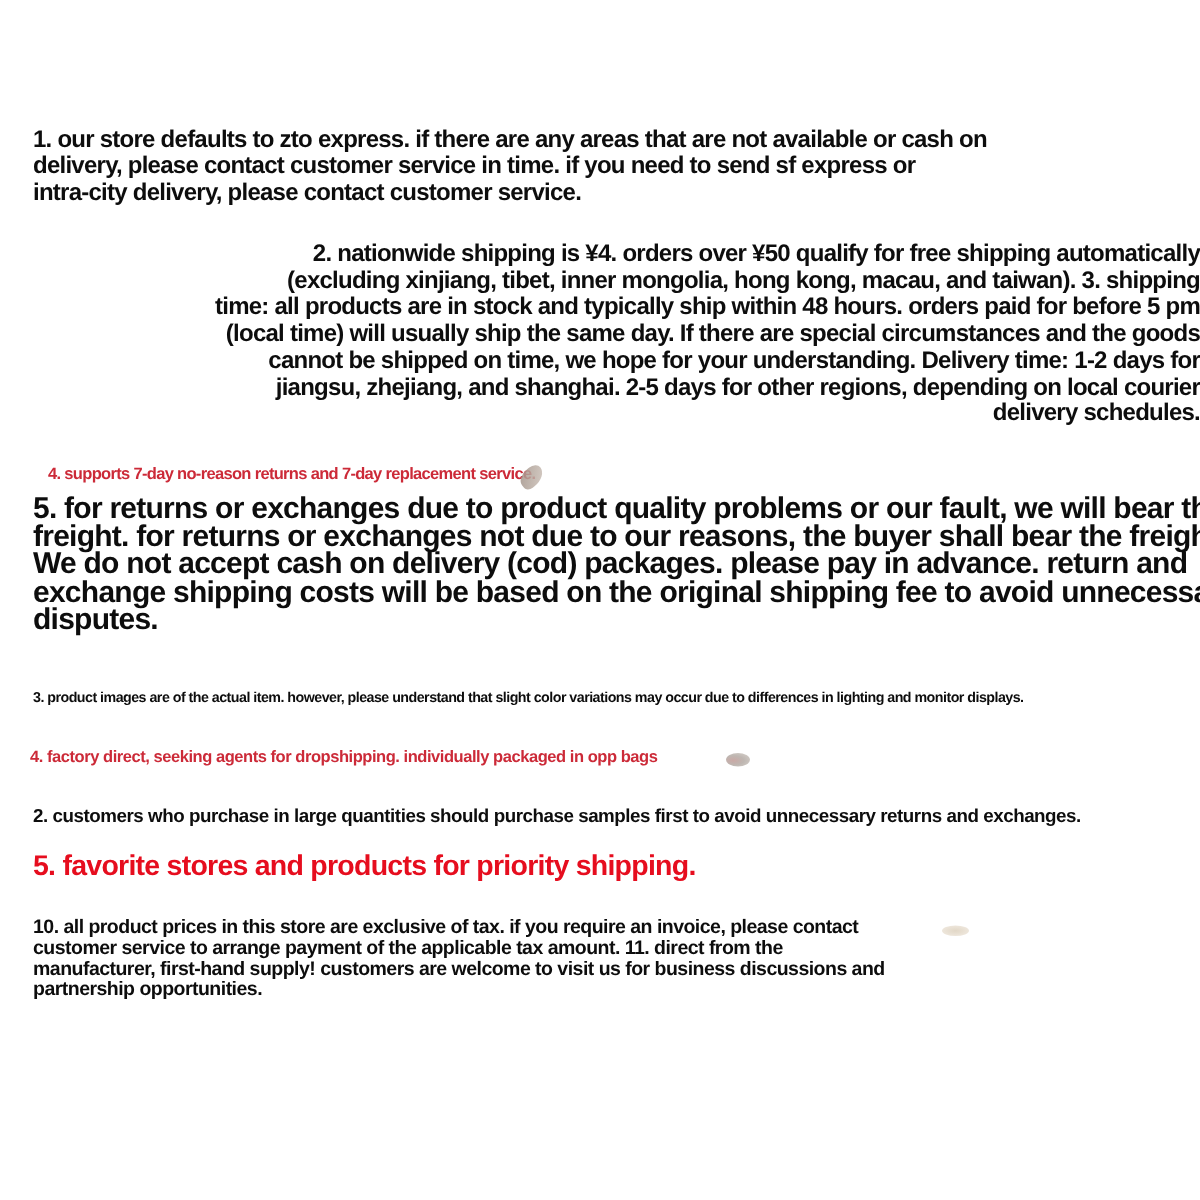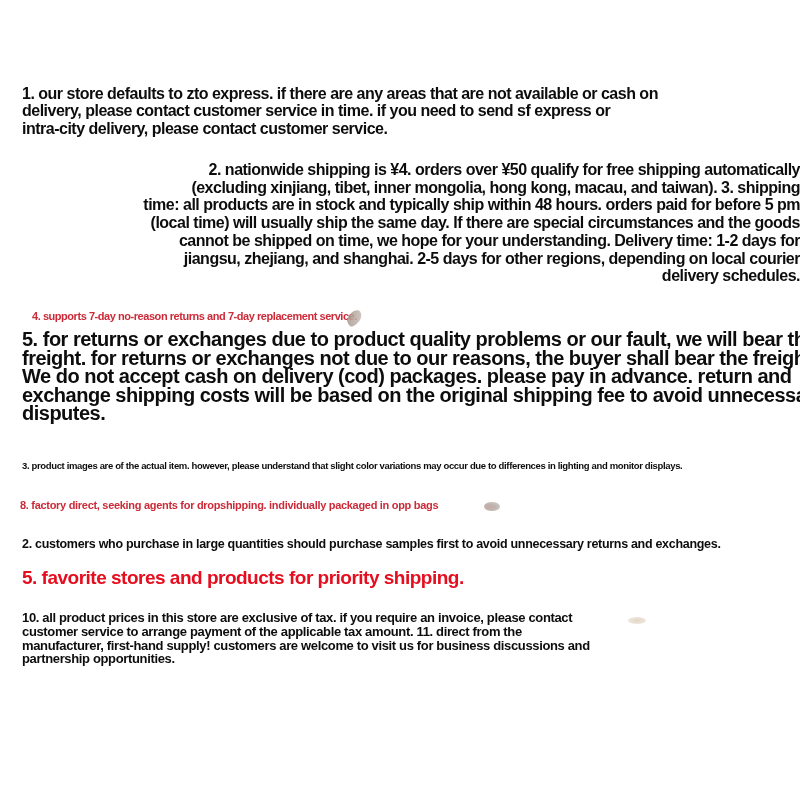--- a/index.html
+++ b/index.html
@@ -140,21 +140,21 @@
   <div class="smudge smudge-1"></div>
 
   <div class="para p5">5. for returns or exchanges due to product quality problems or our fault, we will bear the
 freight. for returns or exchanges not due to our reasons, the buyer shall bear the freight.
 We do not accept cash on delivery (cod) packages. please pay in advance. return and
 exchange shipping costs will be based on the original shipping fee to avoid unnecessary
 disputes.</div>
 
   <div class="para p6">3. product images are of the actual item. however, please understand that slight color variations may occur due to differences in lighting and monitor displays.</div>
 
-  <div class="para p7">8. factory direct, seeking agents for dropshipping. individually packaged in opp bags</div>
+  <div class="para p7">4. factory direct, seeking agents for dropshipping. individually packaged in opp bags</div>
 
   <div class="smudge smudge-2"></div>
 
   <div class="para p8">2. customers who purchase in large quantities should purchase samples first to avoid unnecessary returns and exchanges.</div>
 
   <div class="para p9">5. favorite stores and products for priority shipping.</div>
 
   <div class="para p10">10. all product prices in this store are exclusive of tax. if you require an invoice, please contact
 customer service to arrange payment of the applicable tax amount. 11. direct from the
 manufacturer, first-hand supply! customers are welcome to visit us for business discussions and

